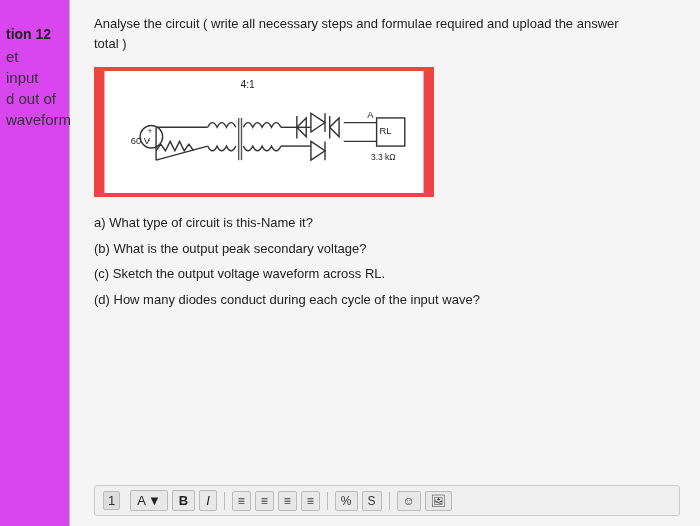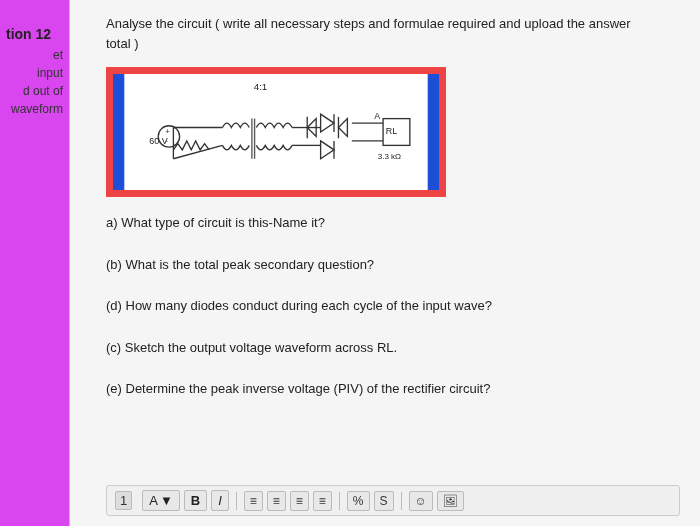--- a/index.html
+++ b/index.html
@@ -22,67 +22,66 @@
       flex-direction: column;
       border-right: 1px solid #bbb;
     }
     .sidebar-title {
       font-weight: bold;
       font-size: 14px;
       margin-bottom: 6px;
       color: #222;
     }
     .sidebar-item {
-      font-size: 12px;
+      font-size: 15px;
       color: #333;
       margin-bottom: 4px;
-      text-align: right;
     }
 
     
     .main {
       flex: 1;
       background: #f5f5f5;
-      padding: 14px 20px 10px 36px;
+      padding: 14px 20px 10px 24px;
       display: flex;
       flex-direction: column;
       justify-content: flex-end;
     }
 
     .instruction-text {
       font-size: 13px;
       color: #222;
       line-height: 1.5;
       margin-bottom: 14px;
     }
 
     
     .circuit-container {
-      background: #1d4ed8;
-      border: 7px solid #ef4444;
+      background: #ef4444;
+      border: 4px solid #ef4444;
       width: 340px;
       height: 130px;
       margin-bottom: 16px;
       position: relative;
       display: flex;
       align-items: center;
       justify-content: center;
     }
 
     
     .circuit-svg {
       width: 100%;
       height: 100%;
     }
 
     
     .questions {
       display: flex;
       flex-direction: column;
-      gap: 22px;
+      gap: 6px;
       margin-bottom: 14px;
     }
     .question-item {
       font-size: 13px;
       color: #222;
       line-height: 1.5;
     }
 
     
     .toolbar {
@@ -204,24 +203,23 @@
       <line x1="55" y1="95" x2="110" y2="80" stroke="#333" stroke-width="1.5"></line>
 
       <circle cx="50" cy="70" r="12" fill="none" stroke="#333" stroke-width="1.5"></circle>
       <text x="46" y="67" font-size="9" font-family="Arial" fill="#333">+</text>
       <text x="46" y="77" font-size="9" font-family="Arial" fill="#333">-</text>
     </svg>
   </div>
 
   <div class="questions">
     <div class="question-item">a) What type of circuit is this-Name it?</div>
-    <div class="question-item">(b) What is the total peak secondary question?</div>
+    <div class="question-item">(b) What is the output peak secondary voltage?</div>
+    <div class="question-item">(c) Sketch the output voltage waveform across RL.</div>
     <div class="question-item">(d) How many diodes conduct during each cycle of the input wave?</div>
-    <div class="question-item">(c) Sketch the output voltage waveform across RL.</div>
-    <div class="question-item">(e) Determine  the peak inverse voltage (PIV) of the rectifier circuit?</div>
   </div>
 
   <div class="toolbar">
     <span class="toolbar-number">1</span>
     <button class="toolbar-btn">
       <span>A</span>
       <span>▼</span>
     </button>
     <button class="toolbar-btn bold-btn">B</button>
     <button class="toolbar-btn italic-btn">I</button>

